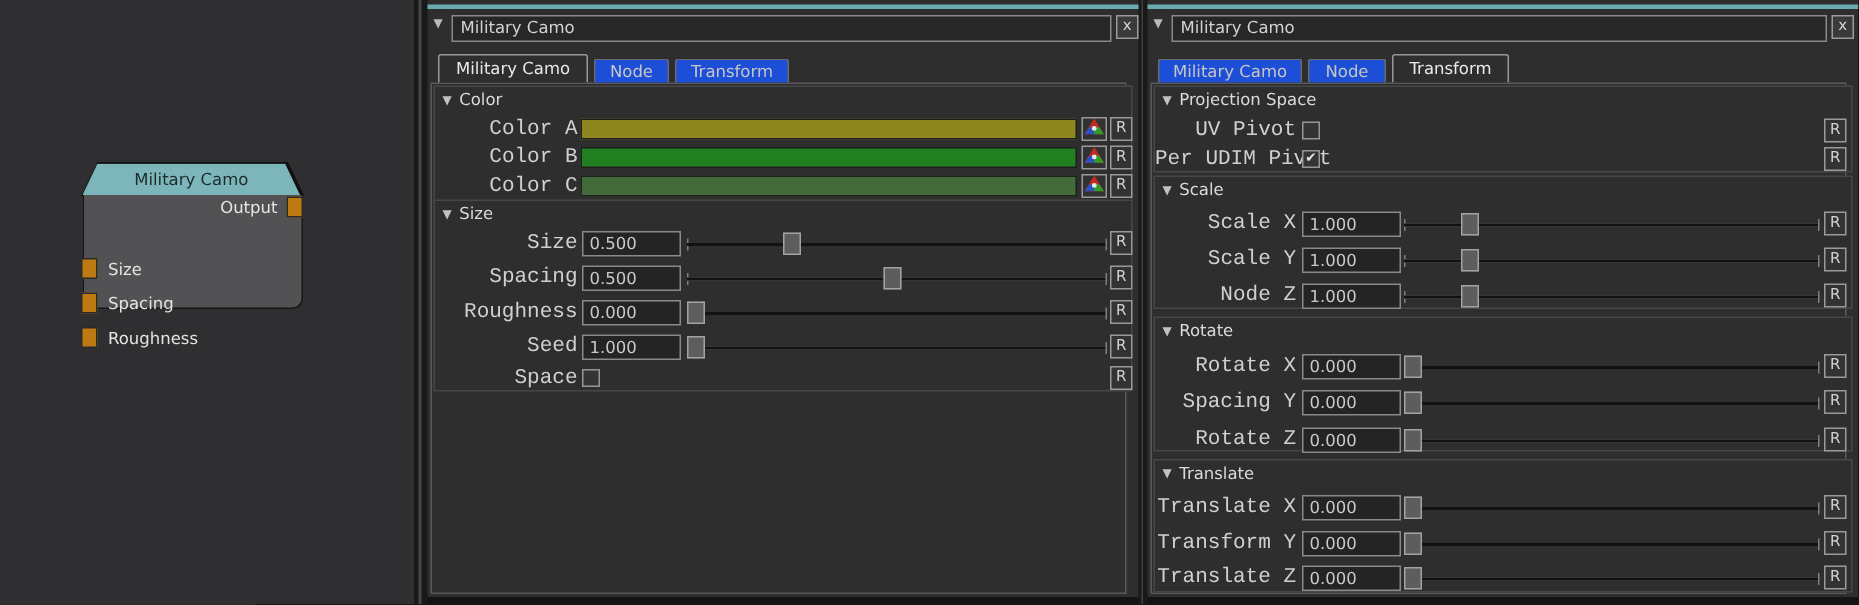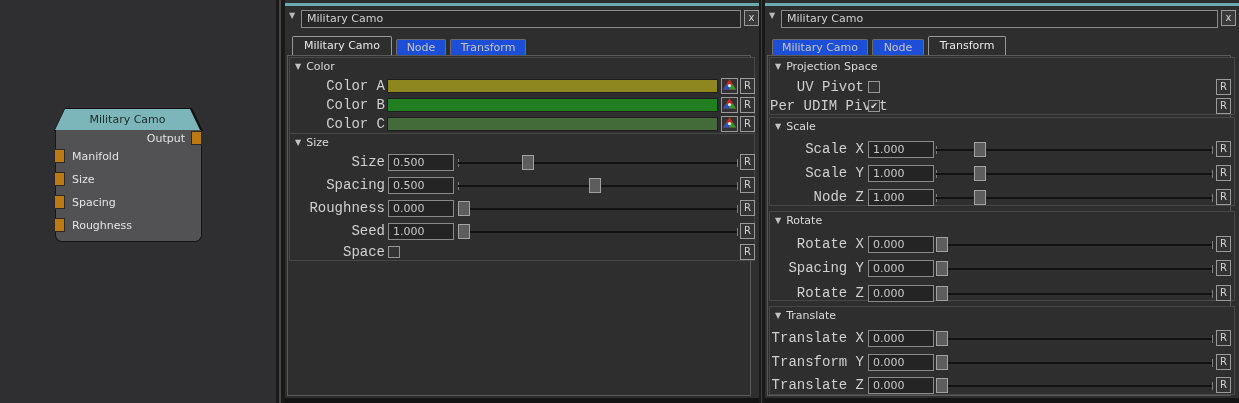--- a/index.html
+++ b/index.html
@@ -14,21 +14,21 @@
   #split1::after { content:''; position:absolute; left:3px; top:0; width:2px; height:100%; background:#474747; }
   #split2 { left:759px; width:6px; }
   #split2::after { content:''; position:absolute; left:2px; top:0; width:1px; height:100%; background:#3e3e3e; }
 
   .node { position:absolute; left:55px; top:109px; width:147px; height:126px; }
   .node-header-outer { position:absolute; left:-1px; top:-1px; width:149px; height:23px; background:#111;
     clip-path:polygon(11px 0, calc(100% - 11px) 0, 100% 100%, 0 100%); }
   .node-header { position:absolute; left:1px; top:1px; width:145px; height:21px;
     clip-path:polygon(10px 0, calc(100% - 10px) 0, 100% 100%, 0 100%);
     color:#1c2b2c; font-size:11px; text-align:center; line-height:21px; }
-  .node-body { position:absolute; left:0; top:21px; width:147px; height:112px; background:#525254;
+  .node-body { position:absolute; left:0; top:21px; width:147px; height:76px; background:#525254;
     border:1px solid #161616; border-top:none; border-radius:0 0 7px 7px; }
   .node-row { position:absolute; left:0; right:0; height:15px; color:#e4e4e4; font-size:11px; line-height:15px; }
   .node-row.out { text-align:right; padding-right:16px; }
   .node-row.in  { text-align:left;  padding-left:16px; }
   .port { position:absolute; width:11px; height:14px; border:1px solid #2a2a2a; }
   .port.out { right:-1px; top:0; }
   .port.in  { left:-2px;  top:0; }
 
   
   .panel { position:absolute; top:0; width:474px; height:398px; background:#2e2e2e; }
@@ -89,24 +89,20 @@
   <div id="node-graph" style="background: rgb(47, 47, 49);">
     <div class="node">
       <div class="node-header-outer">
         <div class="node-header" style="background: rgb(125, 182, 186);">Military Camo</div>
       </div>
       <div class="node-body" style="background: rgb(82, 82, 84);">
         <div class="node-row out" style="top:1px;">
           <span>Output</span>
           <span class="port out" style="background: rgb(189, 122, 19);"></span>
         </div>
-        <div class="node-row in" style="top:19px;">
-          <span class="port in" style="background: rgb(189, 122, 19);"></span>
-          <span>Manifold</span>
-        </div>
         <div class="node-row in" style="top:42px;">
           <span class="port in" style="background: rgb(189, 122, 19);"></span>
           <span>Size</span>
         </div>
         <div class="node-row in" style="top:65px;">
           <span class="port in" style="background: rgb(189, 122, 19);"></span>
           <span>Spacing</span>
         </div>
         <div class="node-row in" style="top:88px;">
           <span class="port in" style="background: rgb(189, 122, 19);"></span>

